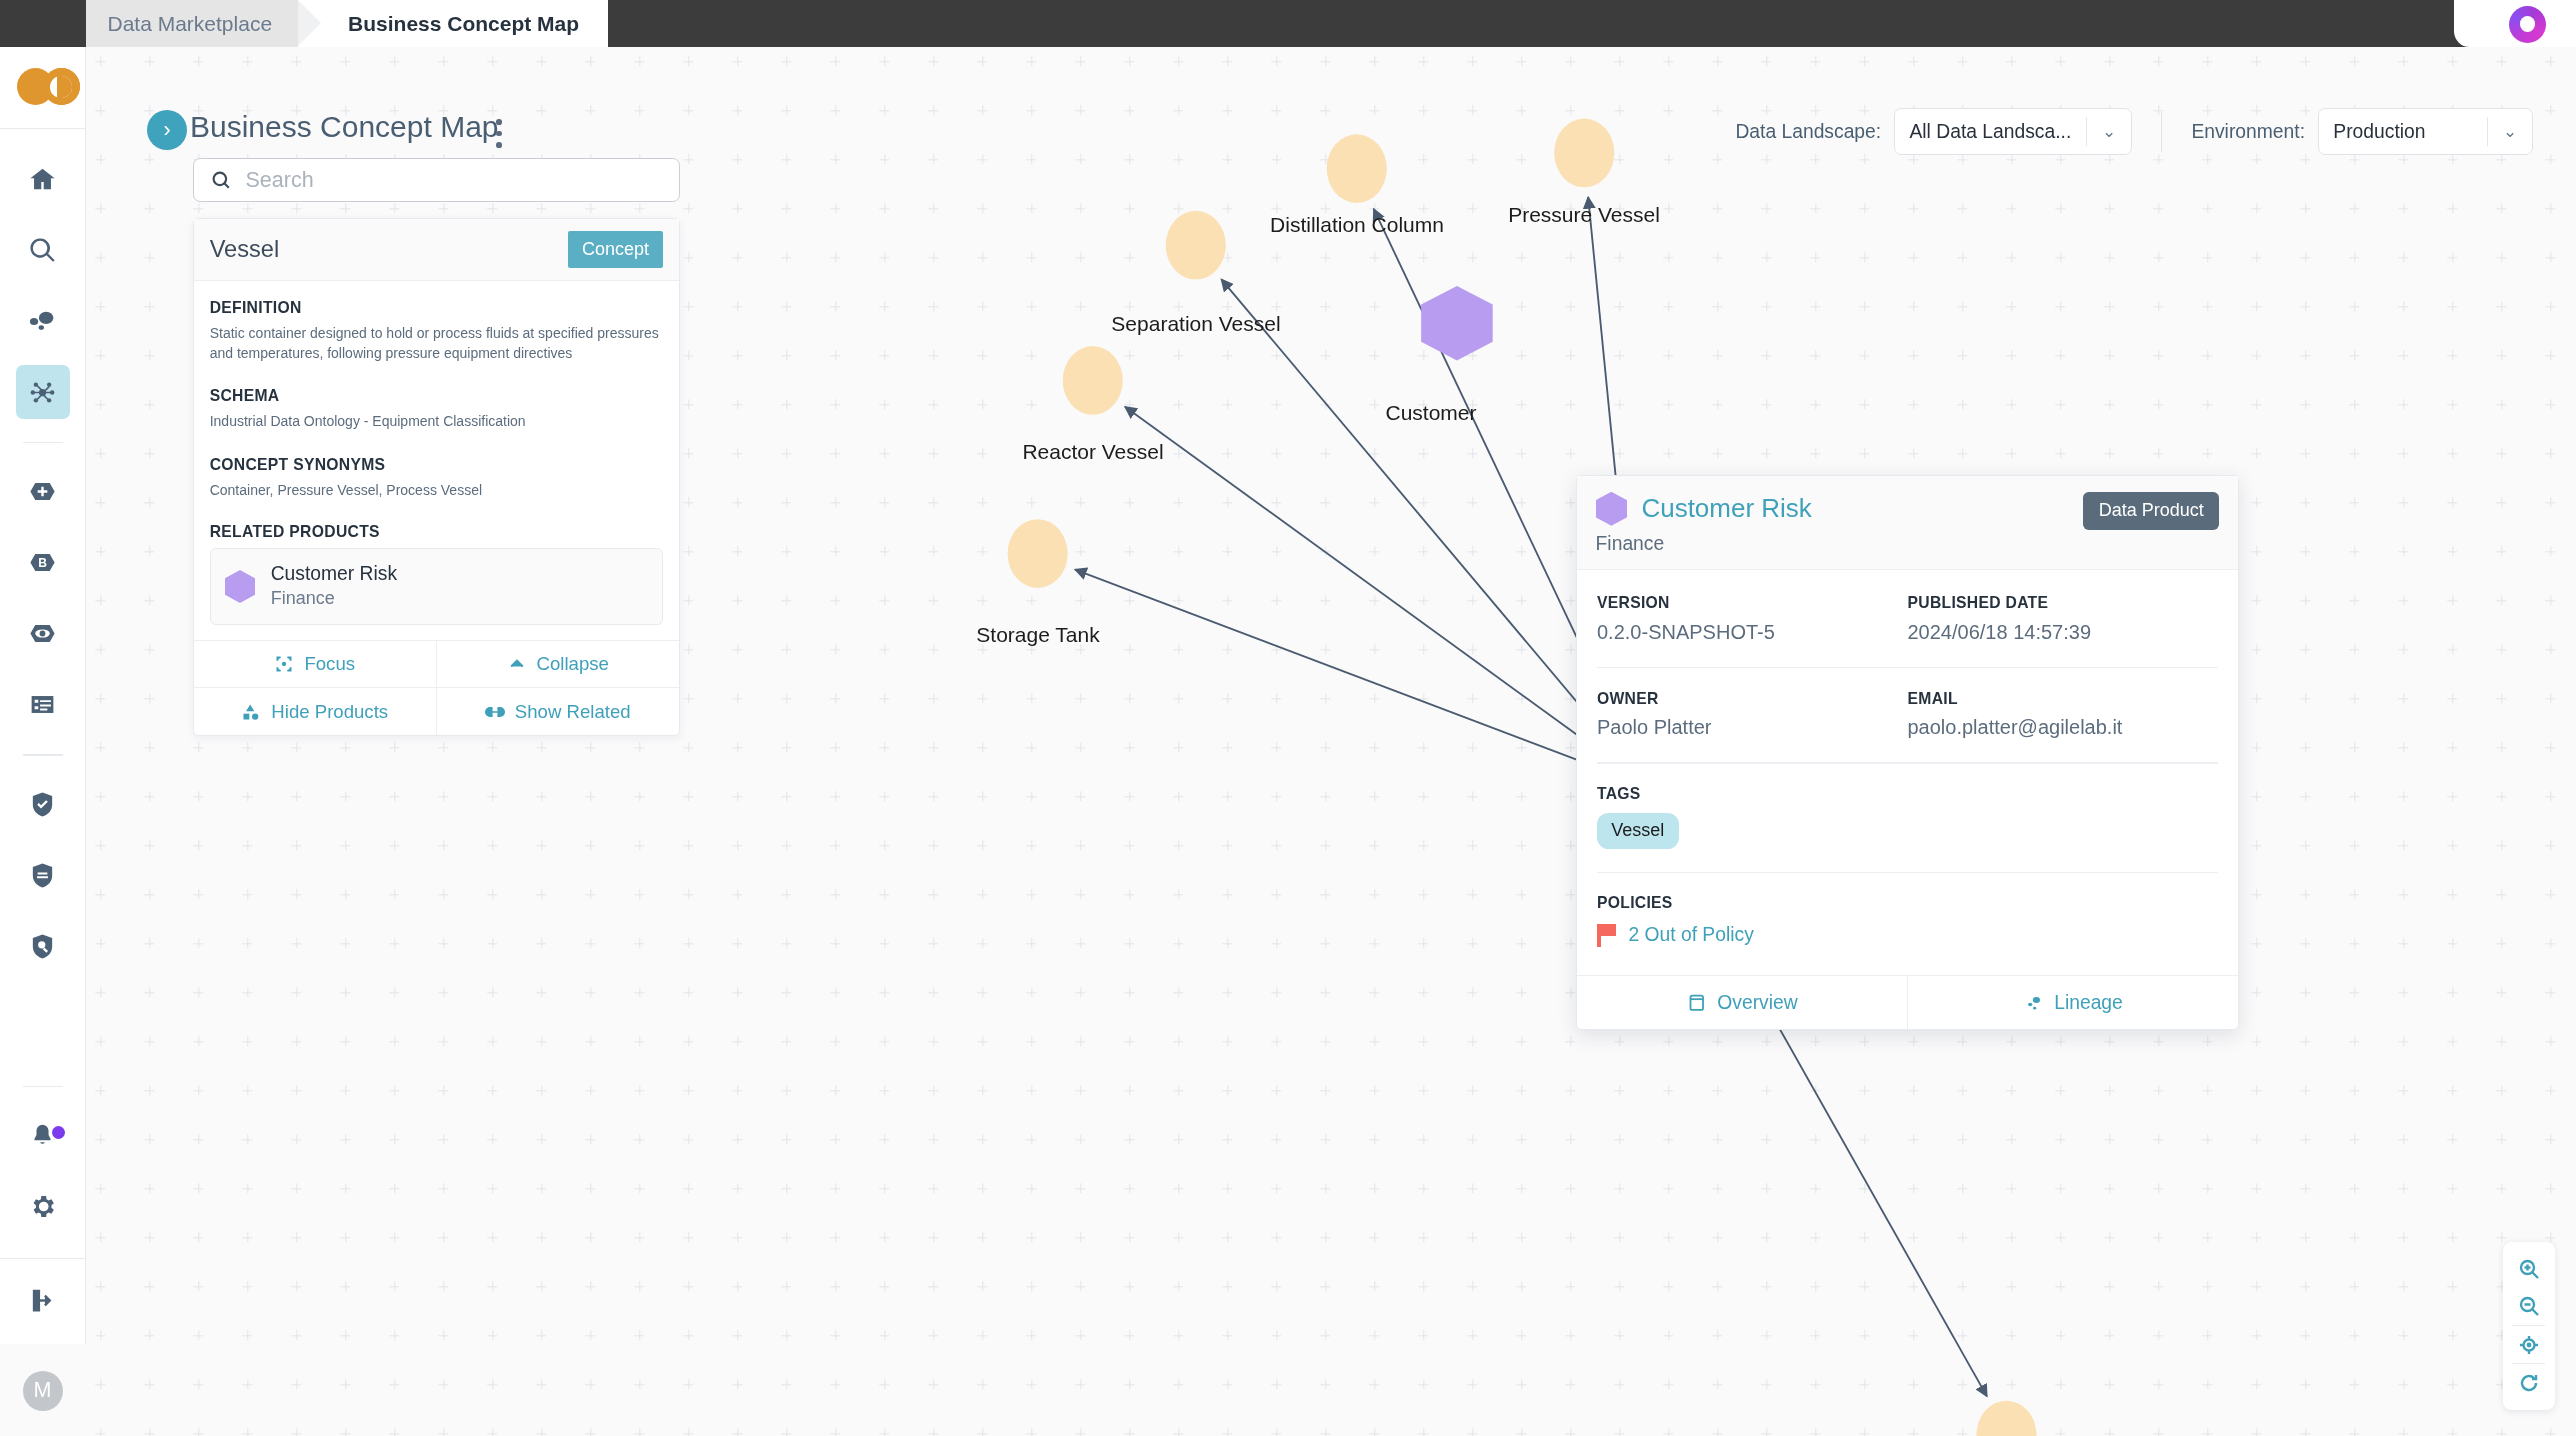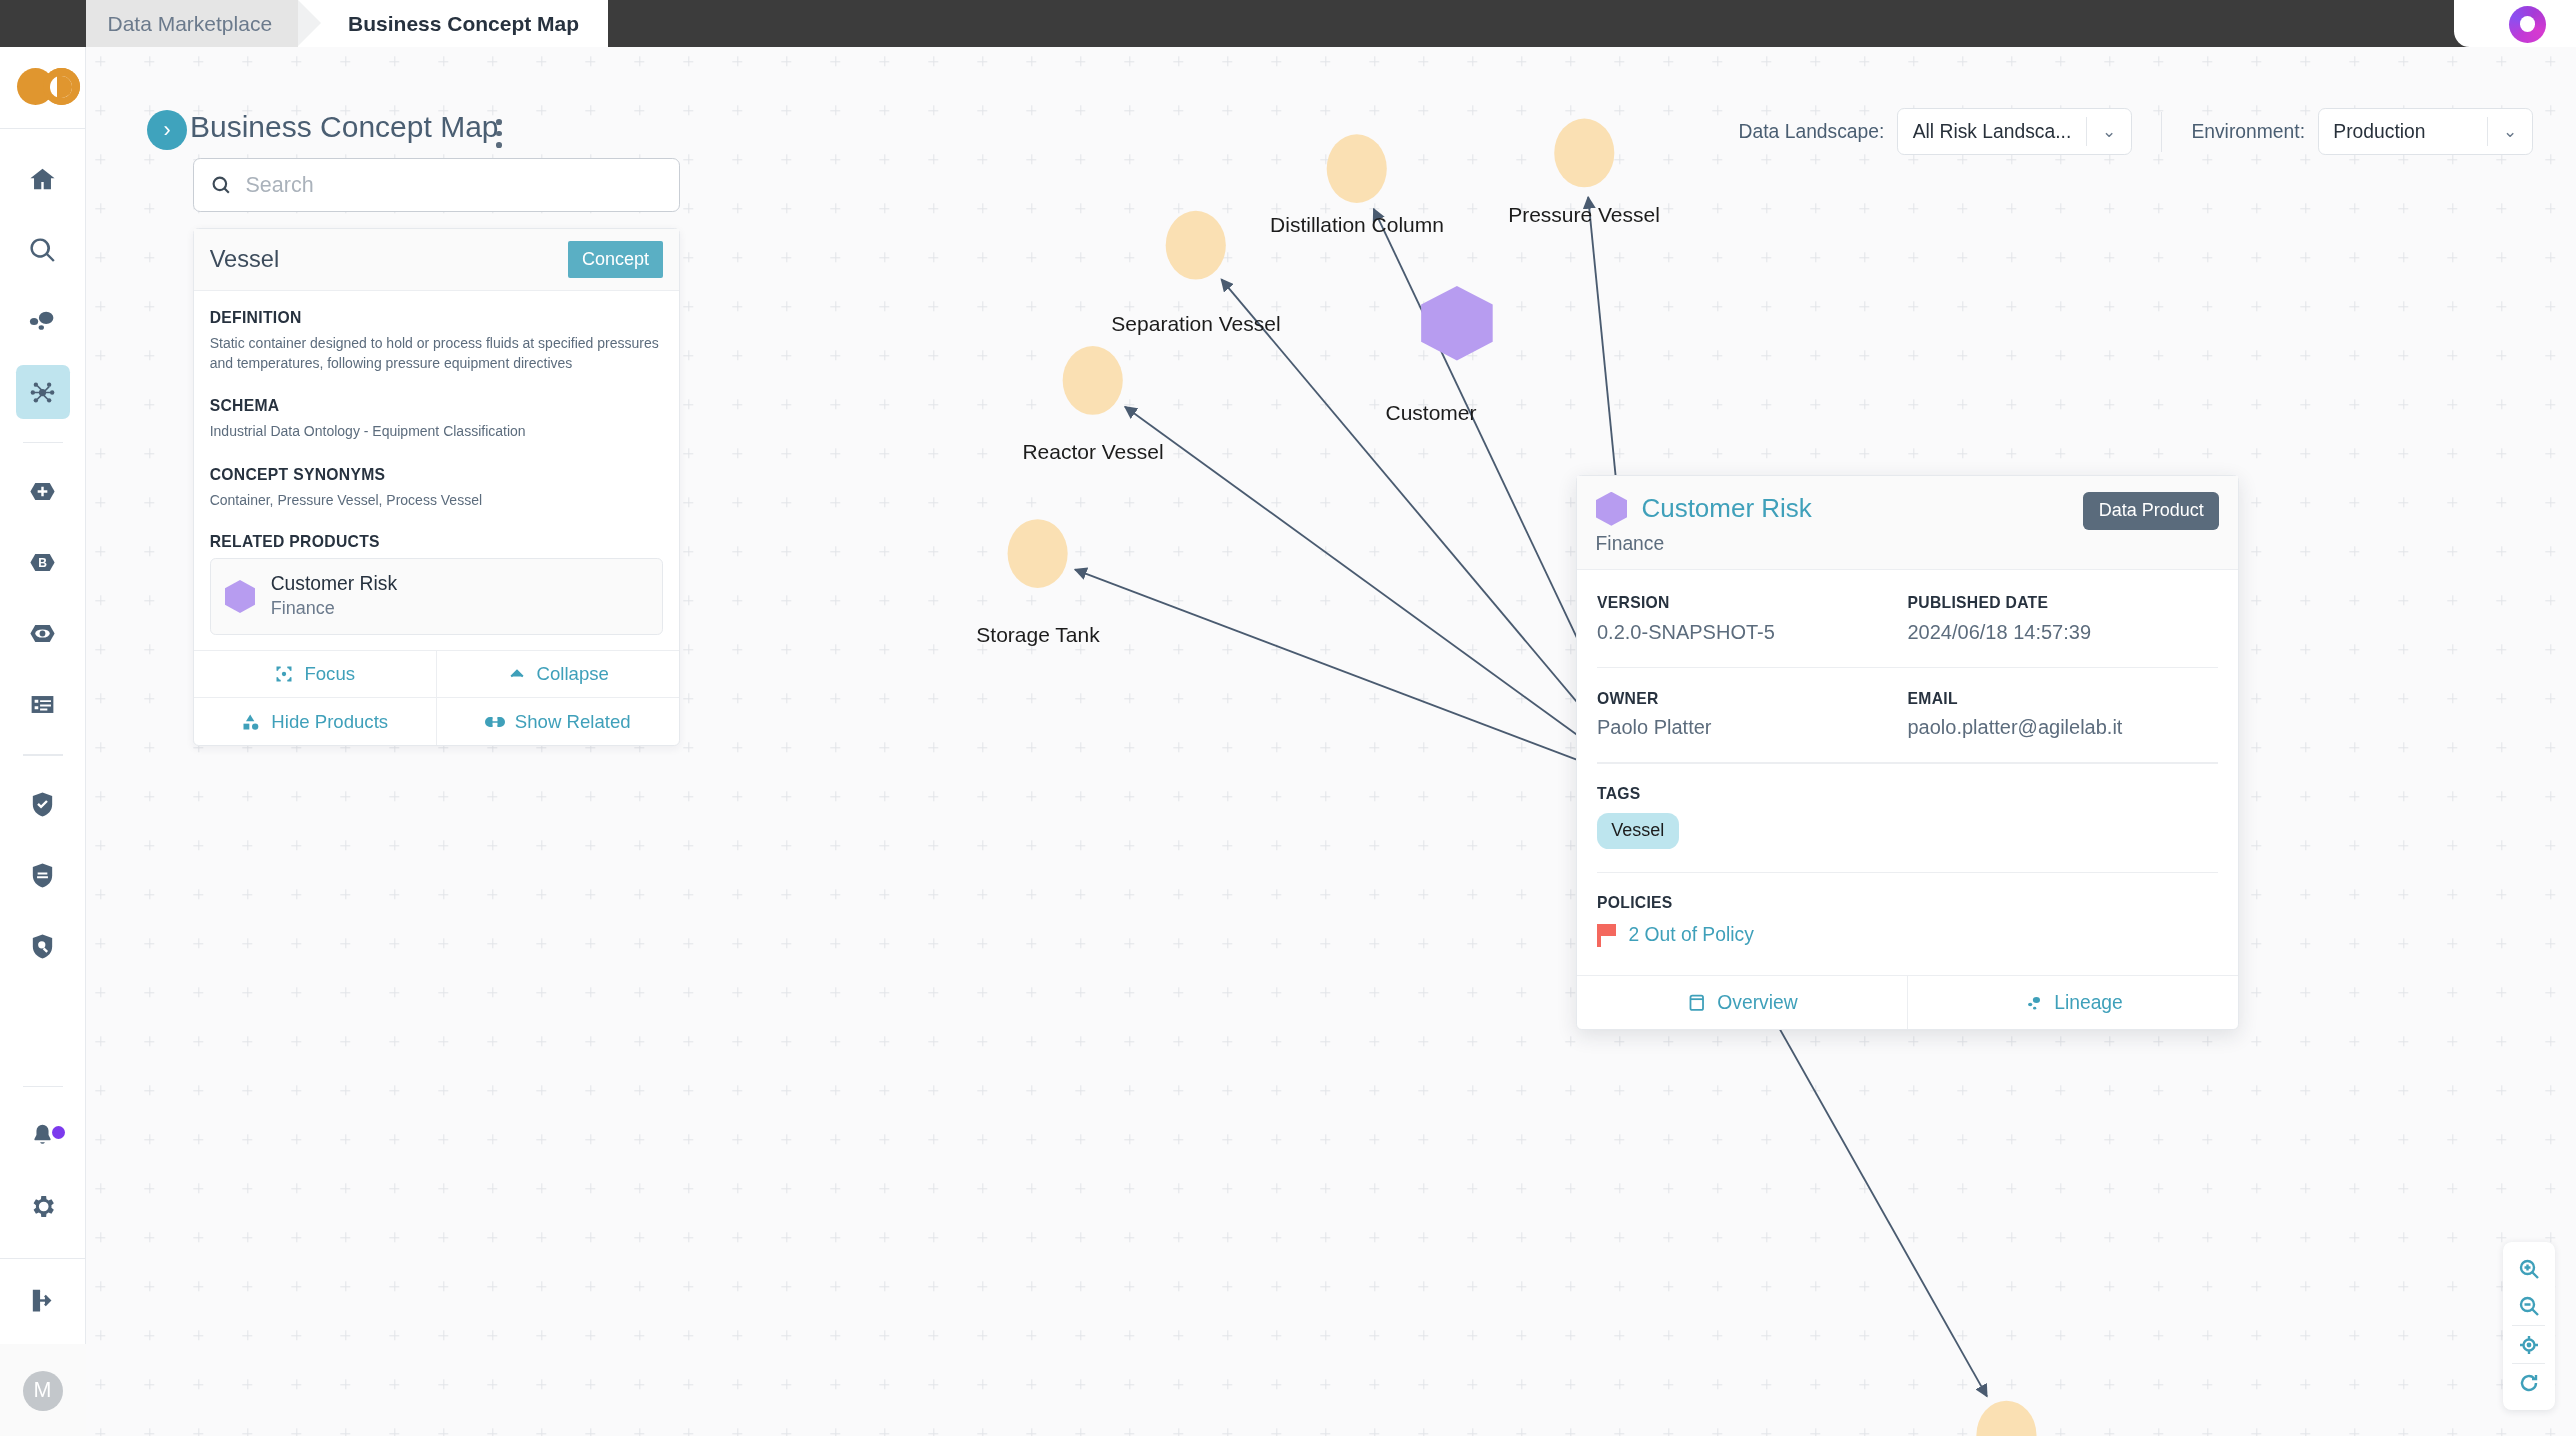--- a/index.html
+++ b/index.html
@@ -154,21 +154,21 @@
   .tc-select .sep { width:1.4px; height: 29px; background:#e4e7eb; }
   .tc-select .chev { width: 44px; text-align:center; color:#6b7a8c; font-size: 17px; }
   .tc-divider { width: 1.4px; height: 40px; background:#e2e5ea; margin: 0 29px; }
 
   
   .detail-panel {
     position:absolute; left: 107px; top: 111px; width: 487px;
     z-index: 30;
   }
   .search-box {
-    height: 54px; background:#ffffff; border:1.4px solid #c9ced5; border-radius: 7.2px;
+    height: 44px; background:#ffffff; border:1.4px solid #c9ced5; border-radius: 7.2px;
     display:flex; align-items:center; padding: 0 15.7px; margin-bottom: 15.7px;
   }
   .search-box svg { width:21.5px; height:21.5px; fill:none; stroke:#3d4a57; stroke-width:2.4; }
   .search-box input {
     border:none; outline:none; flex:1; font-size: 21.5px; color:#2e3945;
     font-family:"Liberation Sans", sans-serif; margin-left: 14.3px; background:transparent;
   }
   .search-box input::placeholder { color:#aab2bb; }
 
   .card {
@@ -453,21 +453,21 @@
       <div class="page-title">Business Concept Map</div>
       <div class="title-kebab">
           <i></i>
           <i></i>
           <i></i>
         </div>
 
       <div class="top-controls">
         <span class="tc-label">Data Landscape:</span>
         <div class="tc-select">
-          <span class="val">All Risk Landsca...</span>
+          <span class="val">All Data Landsca...</span>
           <span class="sep"></span>
           <span class="chev">⌄</span>
         </div>
         <div class="tc-divider"></div>
         <span class="tc-label">Environment:</span>
         <div class="tc-select">
           <span class="val">Production</span>
           <span class="sep"></span>
           <span class="chev">⌄</span>
         </div>

